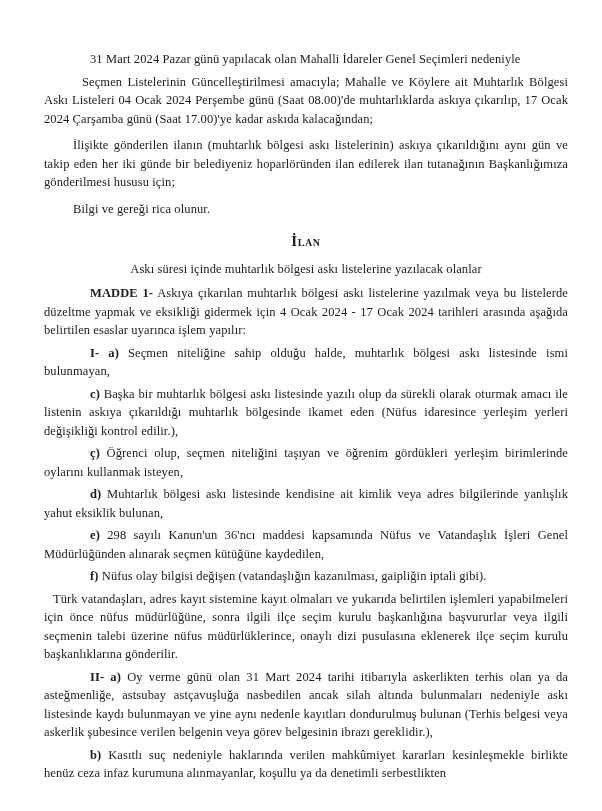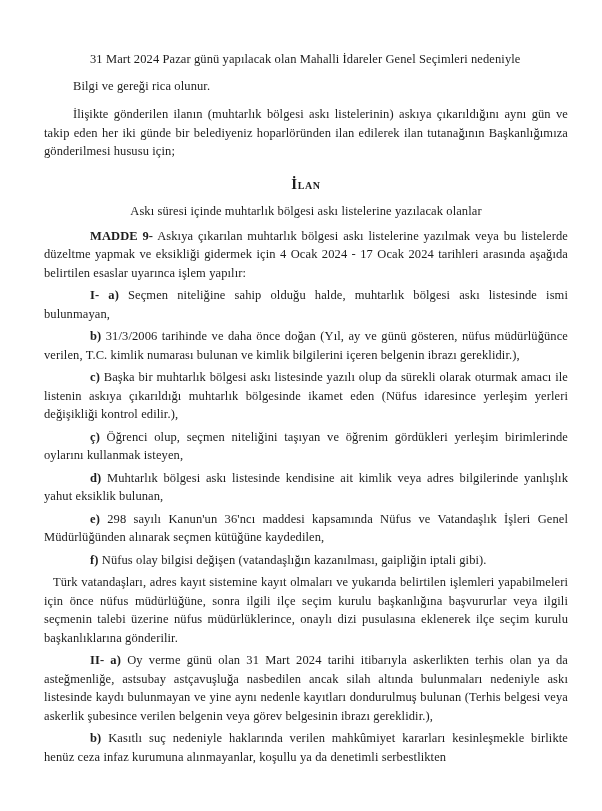--- a/index.html
+++ b/index.html
@@ -57,34 +57,34 @@
   .closing { text-align: left; margin: 8px 0 10px 0 !important; }
   .gap-before { margin-top: 8px !important; }
 </style>
 </head>
 <body>
 
 <div class="page">
   <div class="doc">
 
     <p class="intro-line1">31 Mart 2024 Pazar günü yapılacak olan  Mahalli İdareler Genel Seçimleri nedeniyle</p>
+    <p class="ind-md">Seçmen Listelerinin Güncelleştirilmesi amacıyla; Mahalle ve Köylere ait Muhtarlık Bölgesi Askı Listeleri 04 Ocak 2024 Perşembe günü (Saat 08.00)'de muhtarlıklarda askıya çıkarılıp, 17 Ocak 2024 Çarşamba günü (Saat 17.00)'ye kadar askıda kalacağından;</p>
+
+    <p class="ind-sm gap-before">İlişikte gönderilen ilanın (muhtarlık bölgesi askı listelerinin) askıya çıkarıldığını aynı gün ve takip eden her iki günde bir belediyeniz hoparlöründen ilan edilerek ilan tutanağının Başkanlığımıza gönderilmesi hususu için;</p>
 
     <p class="ind-sm closing">Bilgi ve gereği rica olunur.</p>
-
-    <p class="ind-sm gap-before">İlişikte gönderilen ilanın (muhtarlık bölgesi askı listelerinin) askıya çıkarıldığını aynı gün ve takip eden her iki günde bir belediyeniz hoparlöründen ilan edilerek ilan tutanağının Başkanlığımıza gönderilmesi hususu için;</p>
 
     <p class="heading">İLAN</p>
 
     <p class="subtitle">Askı süresi içinde muhtarlık bölgesi askı listelerine yazılacak olanlar</p>
 
-    <p class="ind-lg"><span class="label-bold">MADDE 9-</span> <span>Askıya çıkarılan muhtarlık bölgesi askı listelerine yazılmak veya bu listelerde düzeltme yapmak ve eksikliği gidermek için 4 Ocak 2024 - 17 Ocak 2024 tarihleri arasında aşağıda belirtilen esaslar uyarınca işlem yapılır:</span></p>
+    <p class="ind-lg"><span class="label-bold">MADDE 1-</span> <span>Askıya çıkarılan muhtarlık bölgesi askı listelerine yazılmak veya bu listelerde düzeltme yapmak ve eksikliği gidermek için 4 Ocak 2024 - 17 Ocak 2024 tarihleri arasında aşağıda belirtilen esaslar uyarınca işlem yapılır:</span></p>
 
     <p class="ind-lg"><span class="label-bold">I- a)</span> <span>Seçmen niteliğine sahip olduğu halde, muhtarlık bölgesi askı listesinde ismi bulunmayan,</span></p>
 
-    <p class="ind-lg"><span class="label-bold">b)</span> <span>31/3/2006 tarihinde ve daha önce doğan (Yıl, ay ve günü gösteren, nüfus müdürlüğünce verilen, T.C. kimlik numarası bulunan ve kimlik bilgilerini içeren belgenin ibrazı gereklidir.),</span></p>
 
     <p class="ind-lg"><span class="label-bold">c)</span> <span>Başka bir muhtarlık bölgesi askı listesinde yazılı olup da sürekli olarak oturmak amacı ile listenin askıya çıkarıldığı muhtarlık bölgesinde ikamet eden (Nüfus idaresince yerleşim yerleri değişikliği kontrol edilir.),</span></p>
 
     <p class="ind-lg"><span class="label-bold">ç)</span> <span>Öğrenci olup, seçmen niteliğini taşıyan ve öğrenim gördükleri yerleşim birimlerinde oylarını kullanmak isteyen,</span></p>
 
     <p class="ind-lg"><span class="label-bold">d)</span> <span>Muhtarlık bölgesi askı listesinde kendisine ait kimlik veya adres bilgilerinde yanlışlık yahut eksiklik bulunan,</span></p>
 
     <p class="ind-lg"><span class="label-bold">e)</span> <span>298 sayılı Kanun'un 36'ncı maddesi kapsamında Nüfus ve Vatandaşlık İşleri Genel Müdürlüğünden alınarak seçmen kütüğüne kaydedilen,</span></p>
 
     <p class="ind-lg"><span class="label-bold">f)</span> <span>Nüfus olay bilgisi değişen (vatandaşlığın kazanılması, gaipliğin iptali gibi).</span></p>

